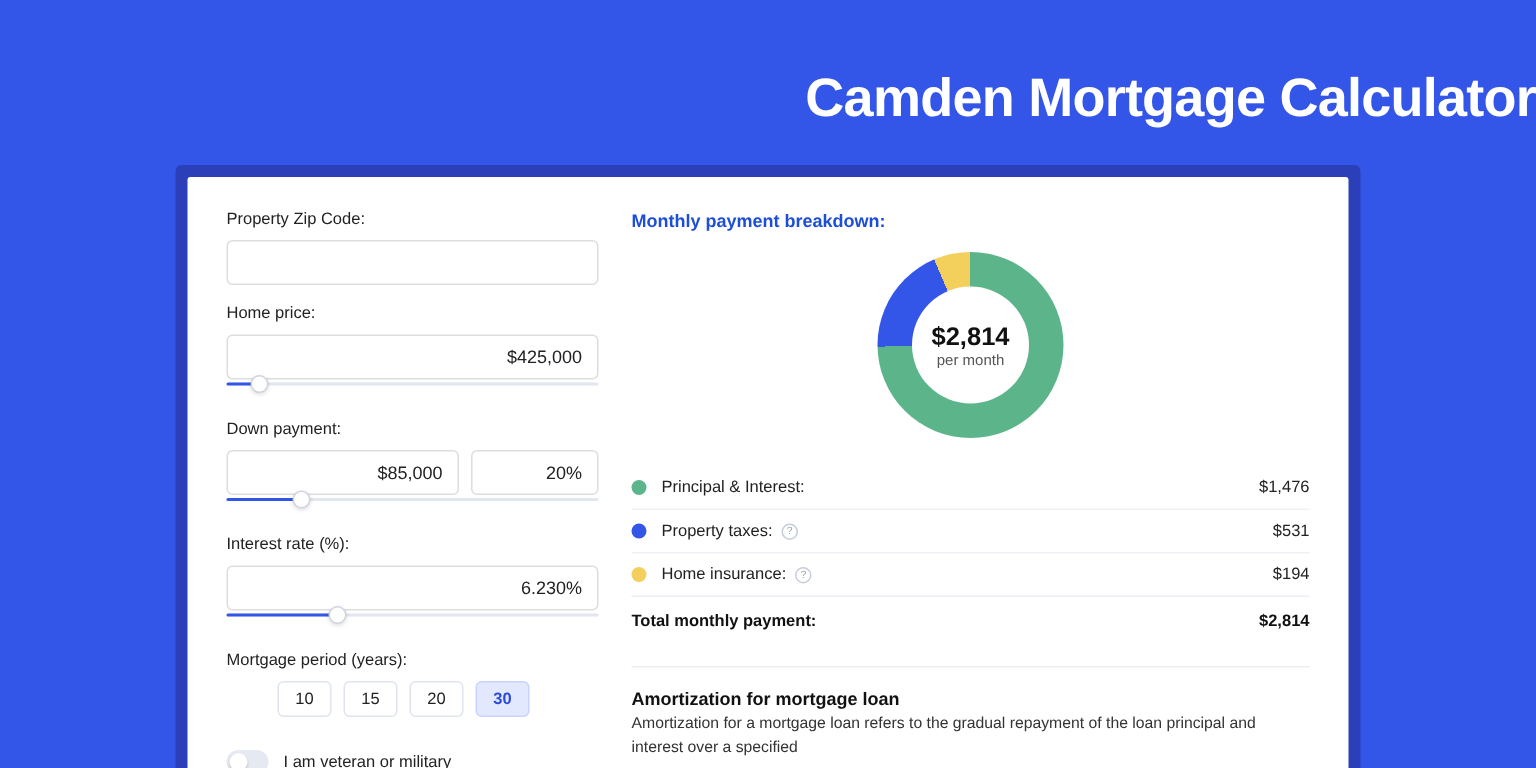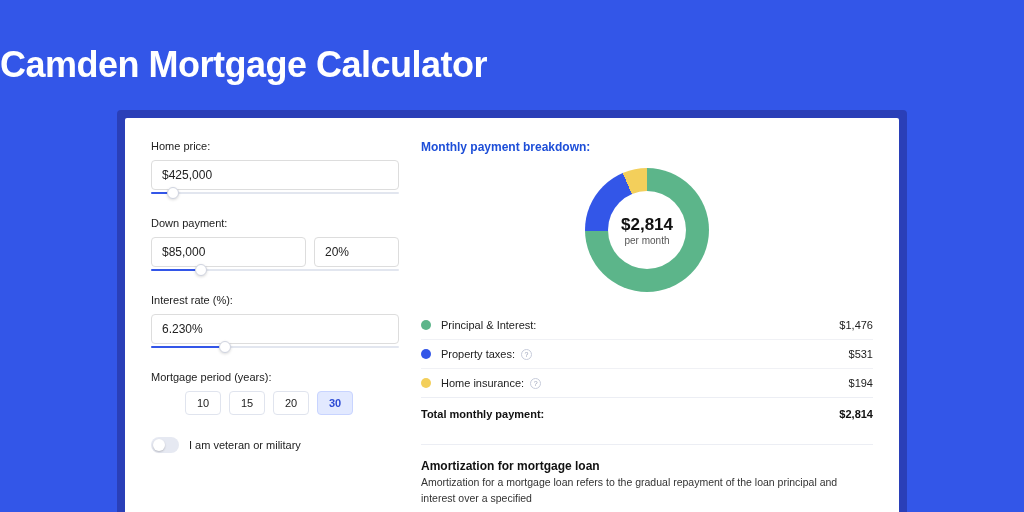--- a/index.html
+++ b/index.html
@@ -7,21 +7,21 @@
     font-family: -apple-system, BlinkMacSystemFont, "Segoe UI", Arial, sans-serif;
     background: #3356e8;
     width: 1024px;
     height: 512px;
     overflow: hidden;
   }
   .page-title {
     color: #fff;
     font-size: 36px;
     font-weight: 700;
-    text-align: left;
+    text-align: right;
     padding: 44px 0 24px 0;
     letter-spacing: -0.5px;
   }
   .outer {
     width: 790px;
     margin: 0 auto;
     background: #2a3fb8;
     padding: 8px 8px 0 8px;
     border-radius: 4px 4px 0 0;
   }
@@ -47,20 +47,21 @@
   }
   .in {
     width: 100%;
     height: 30px;
     border: 1px solid #ddd;
     border-radius: 4px;
     background: #fff;
     padding: 0 10px;
     font-size: 12px;
     color: #222;
+    text-align: right;
   }
   .slider {
     position: relative;
     height: 12px;
     margin-top: 2px;
   }
   .track {
     position: absolute;
     top: 0;
     left: 0;
@@ -230,20 +231,24 @@
 </head>
 <body>
 
 <div class="page-title">Camden Mortgage Calculator</div>
 
 <div class="outer">
   <div class="panel">
 
     <div class="left">
 
+      <div class="group">
+        <div class="label">Property Zip Code:</div>
+        <input class="in" value="" style="">
+      </div>
 
       <div class="group">
         <div class="label">Home price:</div>
         <input class="in" value="$425,000" style="">
         <div class="slider">
           <div class="track"></div>
           <div class="track-fill" style="width:9%"></div>
           <div class="thumb" style="left:9%"></div>
         </div>
       </div>

